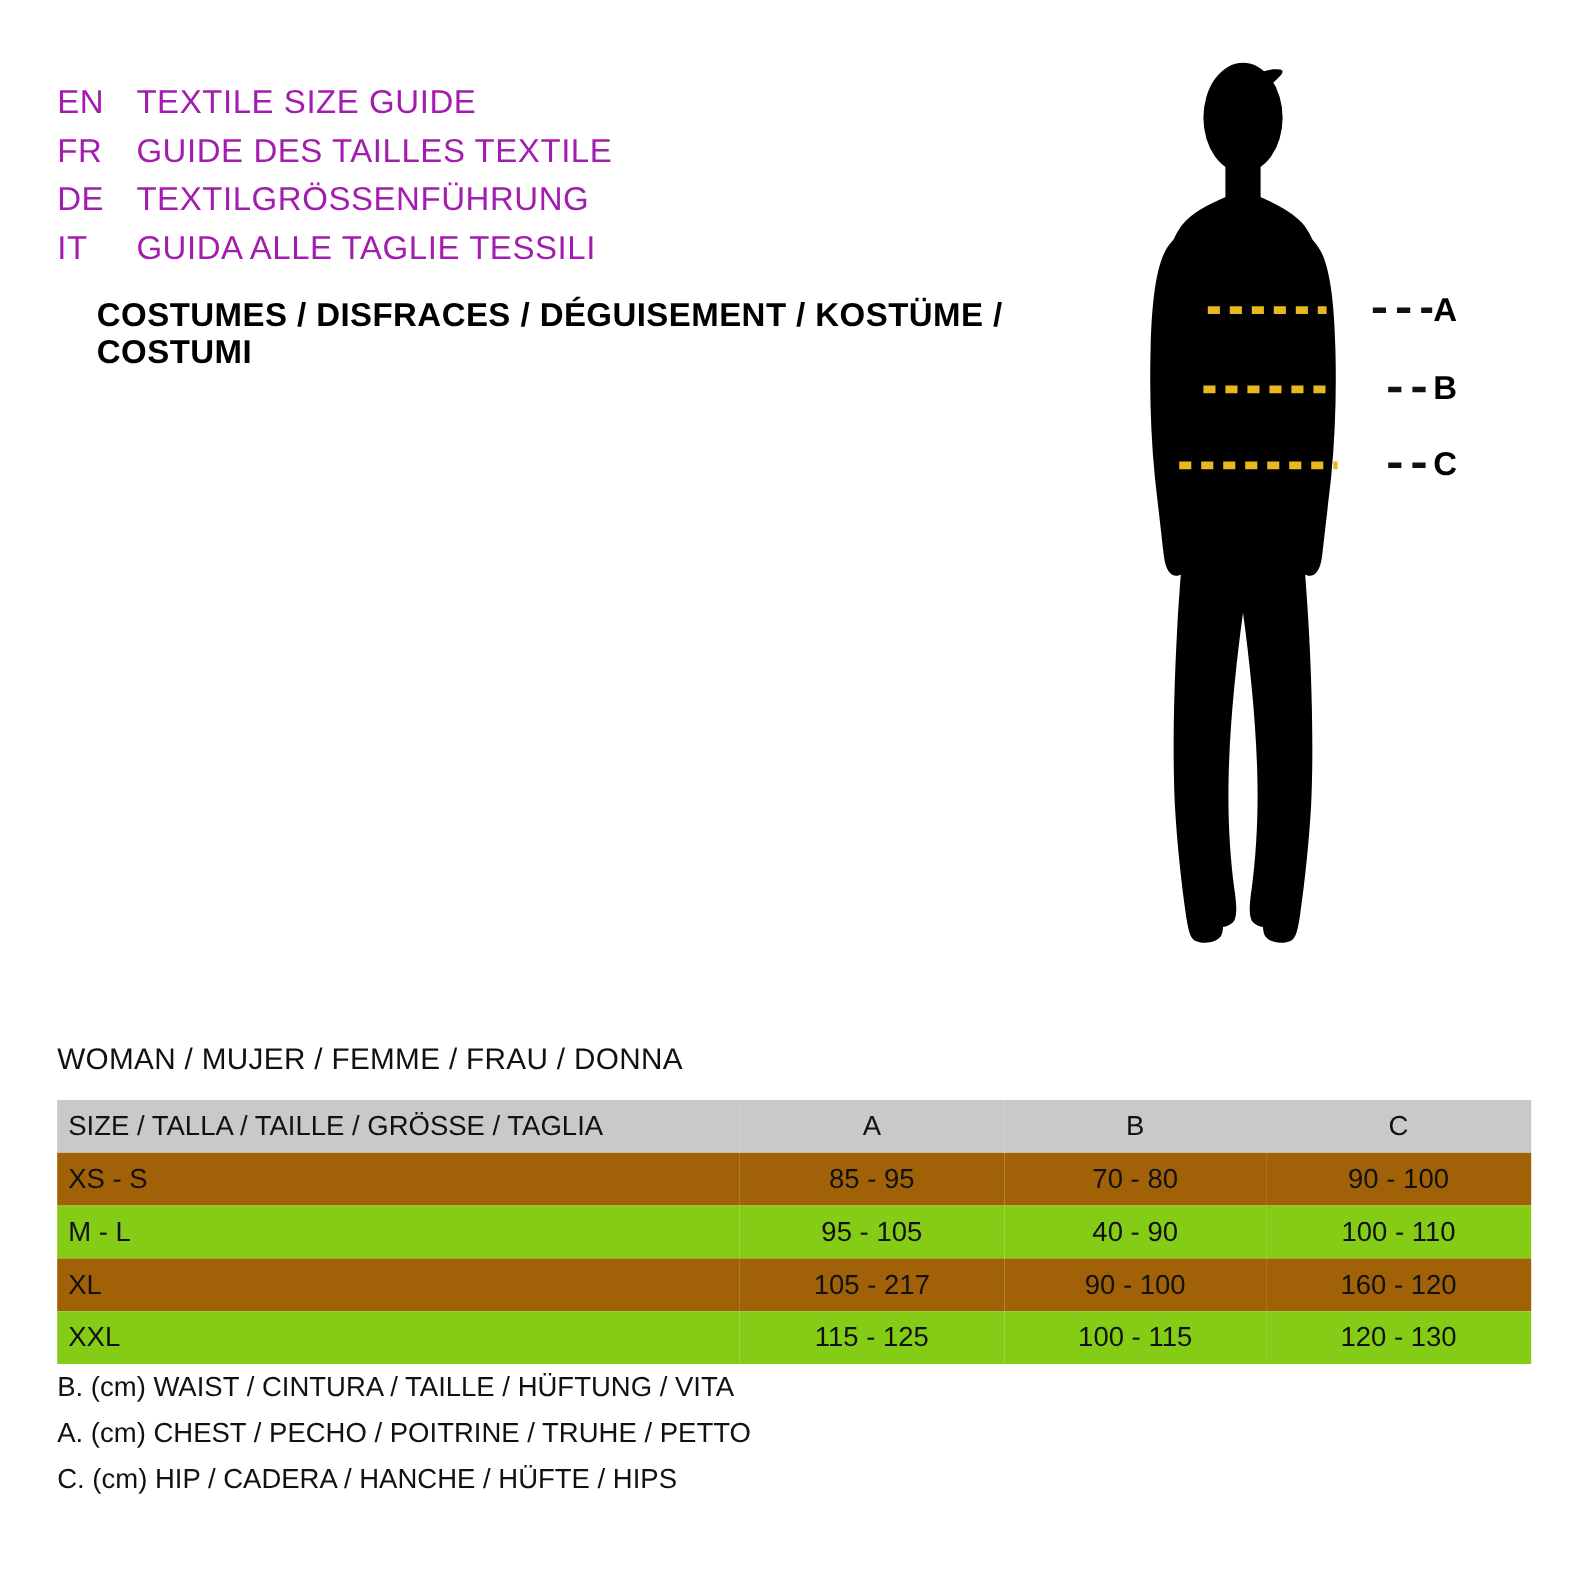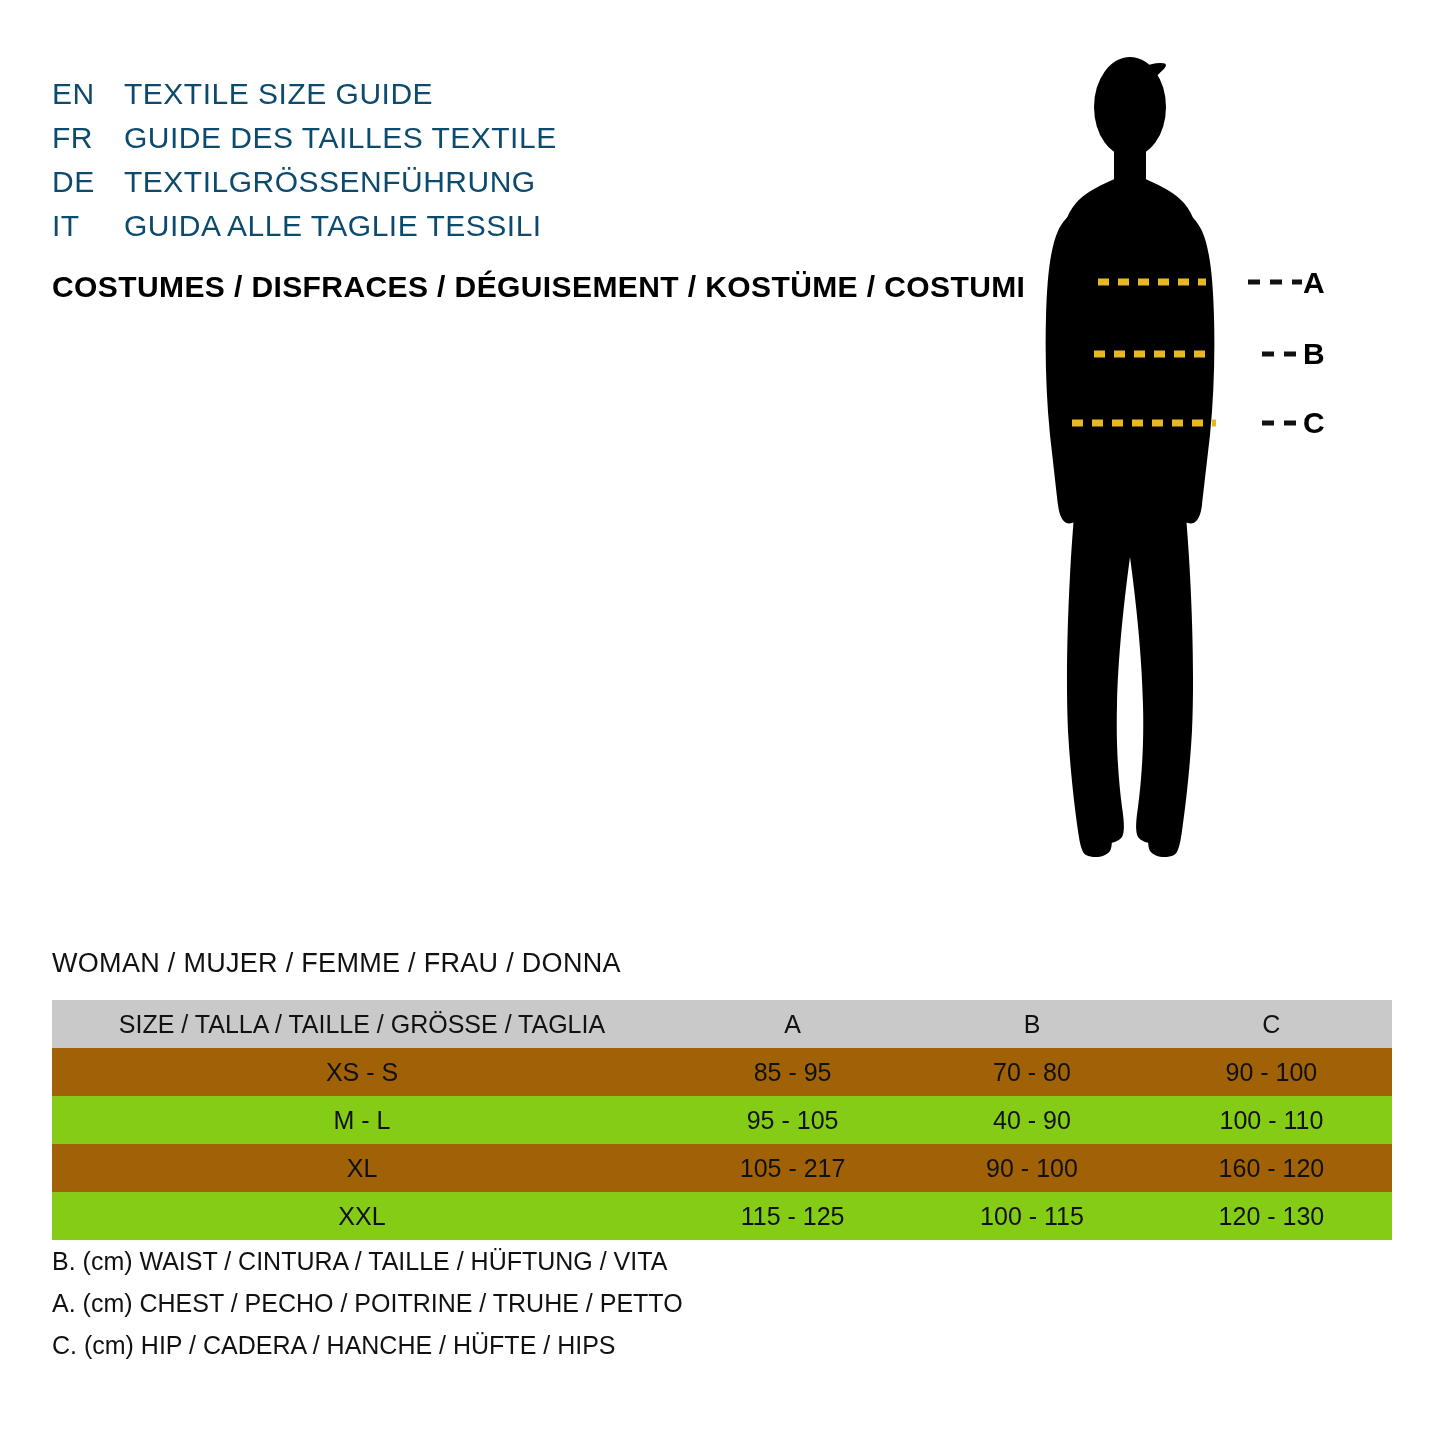--- a/index.html
+++ b/index.html
@@ -22,35 +22,36 @@
     left: 52px;
     top: 72px;
     width: 980px;
   }
   .lang-row {
     display: flex;
     align-items: baseline;
     font-size: 30px;
     letter-spacing: 0.5px;
     line-height: 44px;
-    color: #0c4a6e;
+    color: #a21caf;
   }
   .lang-code {
     width: 72px;
     flex: 0 0 72px;
   }
   .lang-text {
     flex: 1 1 auto;
   }
   .costumes-line {
     margin-top: 22px;
     font-size: 30px;
     font-weight: bold;
     letter-spacing: 0.4px;
     color: #000000;
+    margin-left: 36px;
   }
 
   
   .figure-wrap {
     position: absolute;
     left: 1010px;
     top: 55px;
     width: 360px;
     height: 830px;
   }
@@ -94,21 +95,21 @@
     padding: 8px 10px;
     font-weight: normal;
     text-align: center;
     height: 32px;
   }
   table.size-table thead tr {
     background: #c9c9c9;
   }
   table.size-table th.size-col,
   table.size-table td.size-col {
-    text-align: center;
+    text-align: left;
     padding-left: 10px;
     width: 600px;
   }
   table.size-table tbody tr.alt {
     background: #84cc16;
   }
   table.size-table tbody tr.plain {
     background: #a16207;
   }
 

